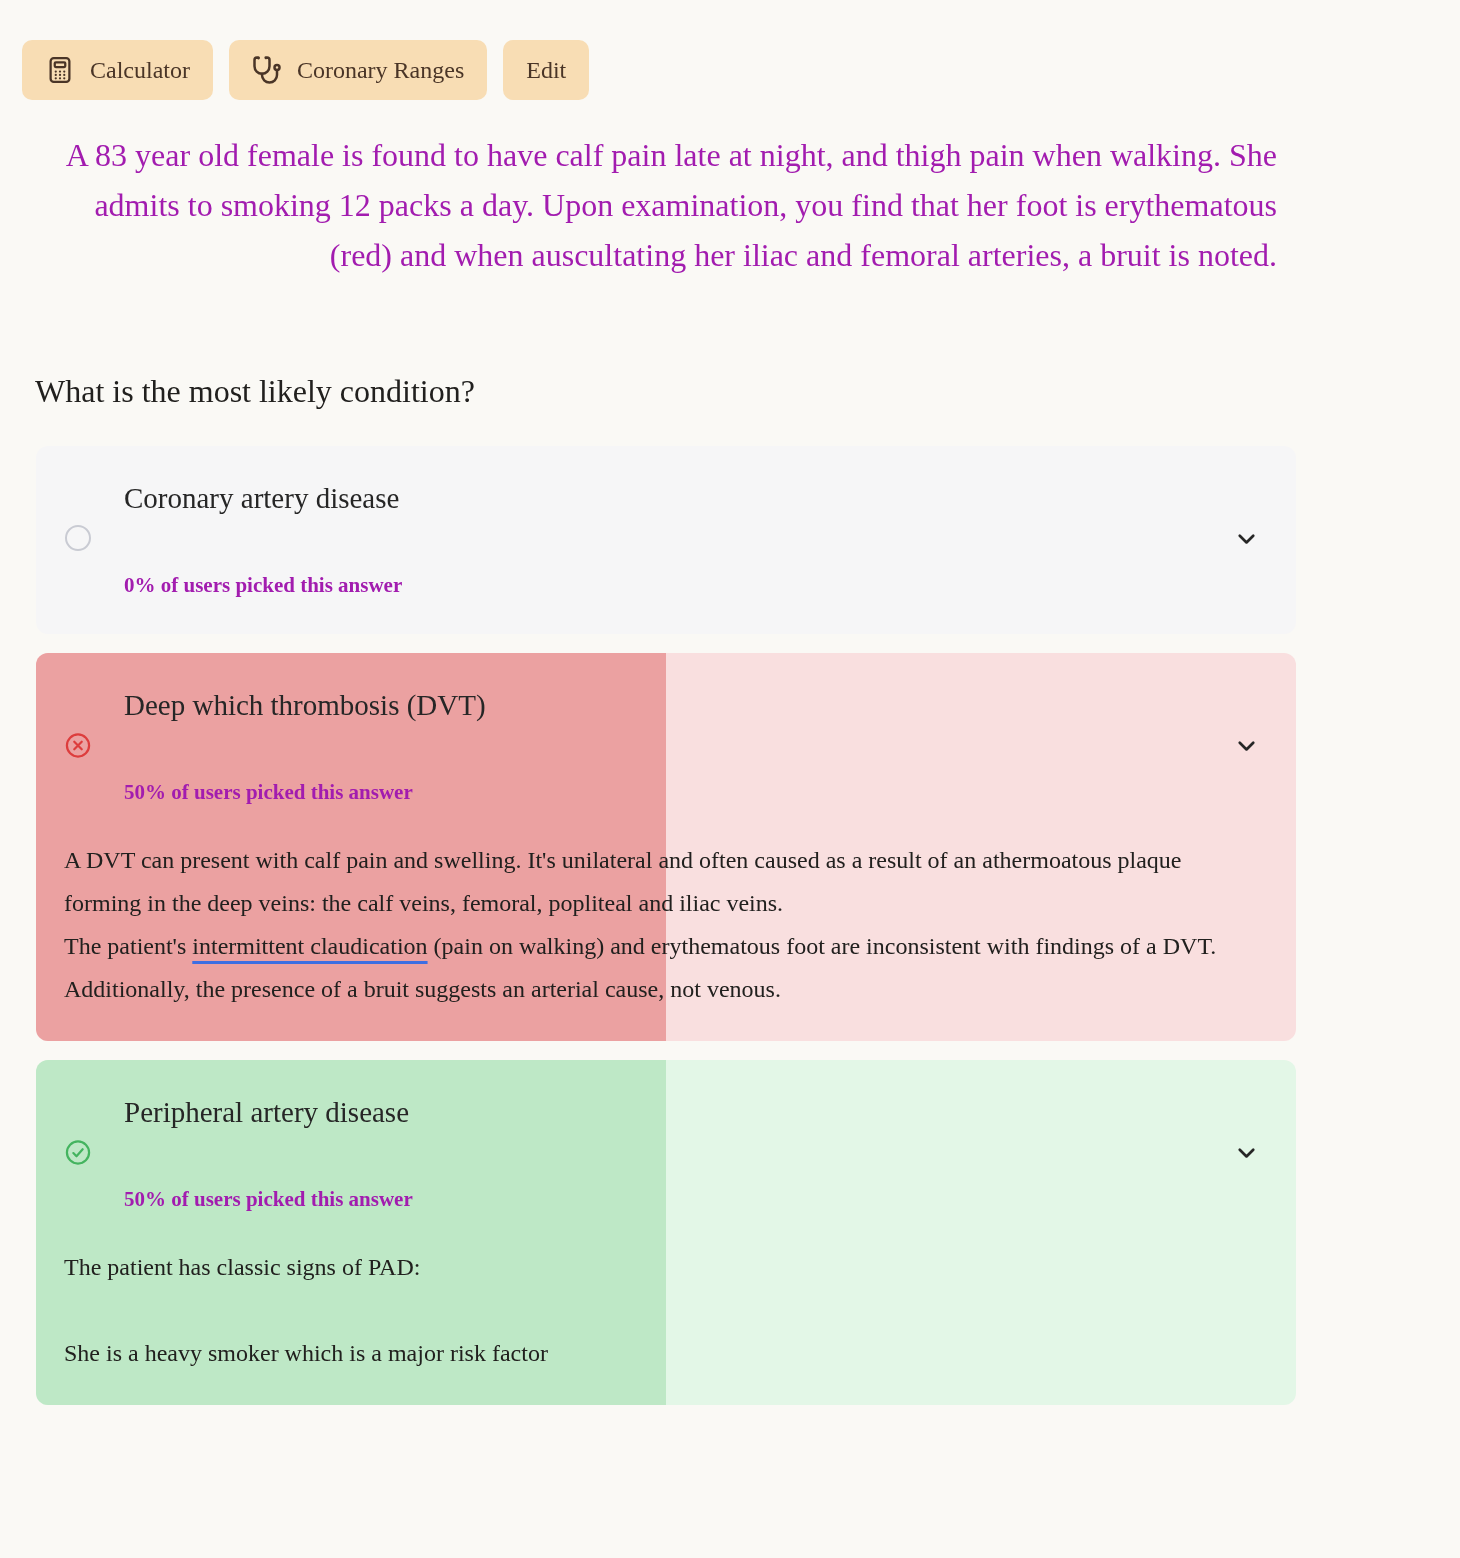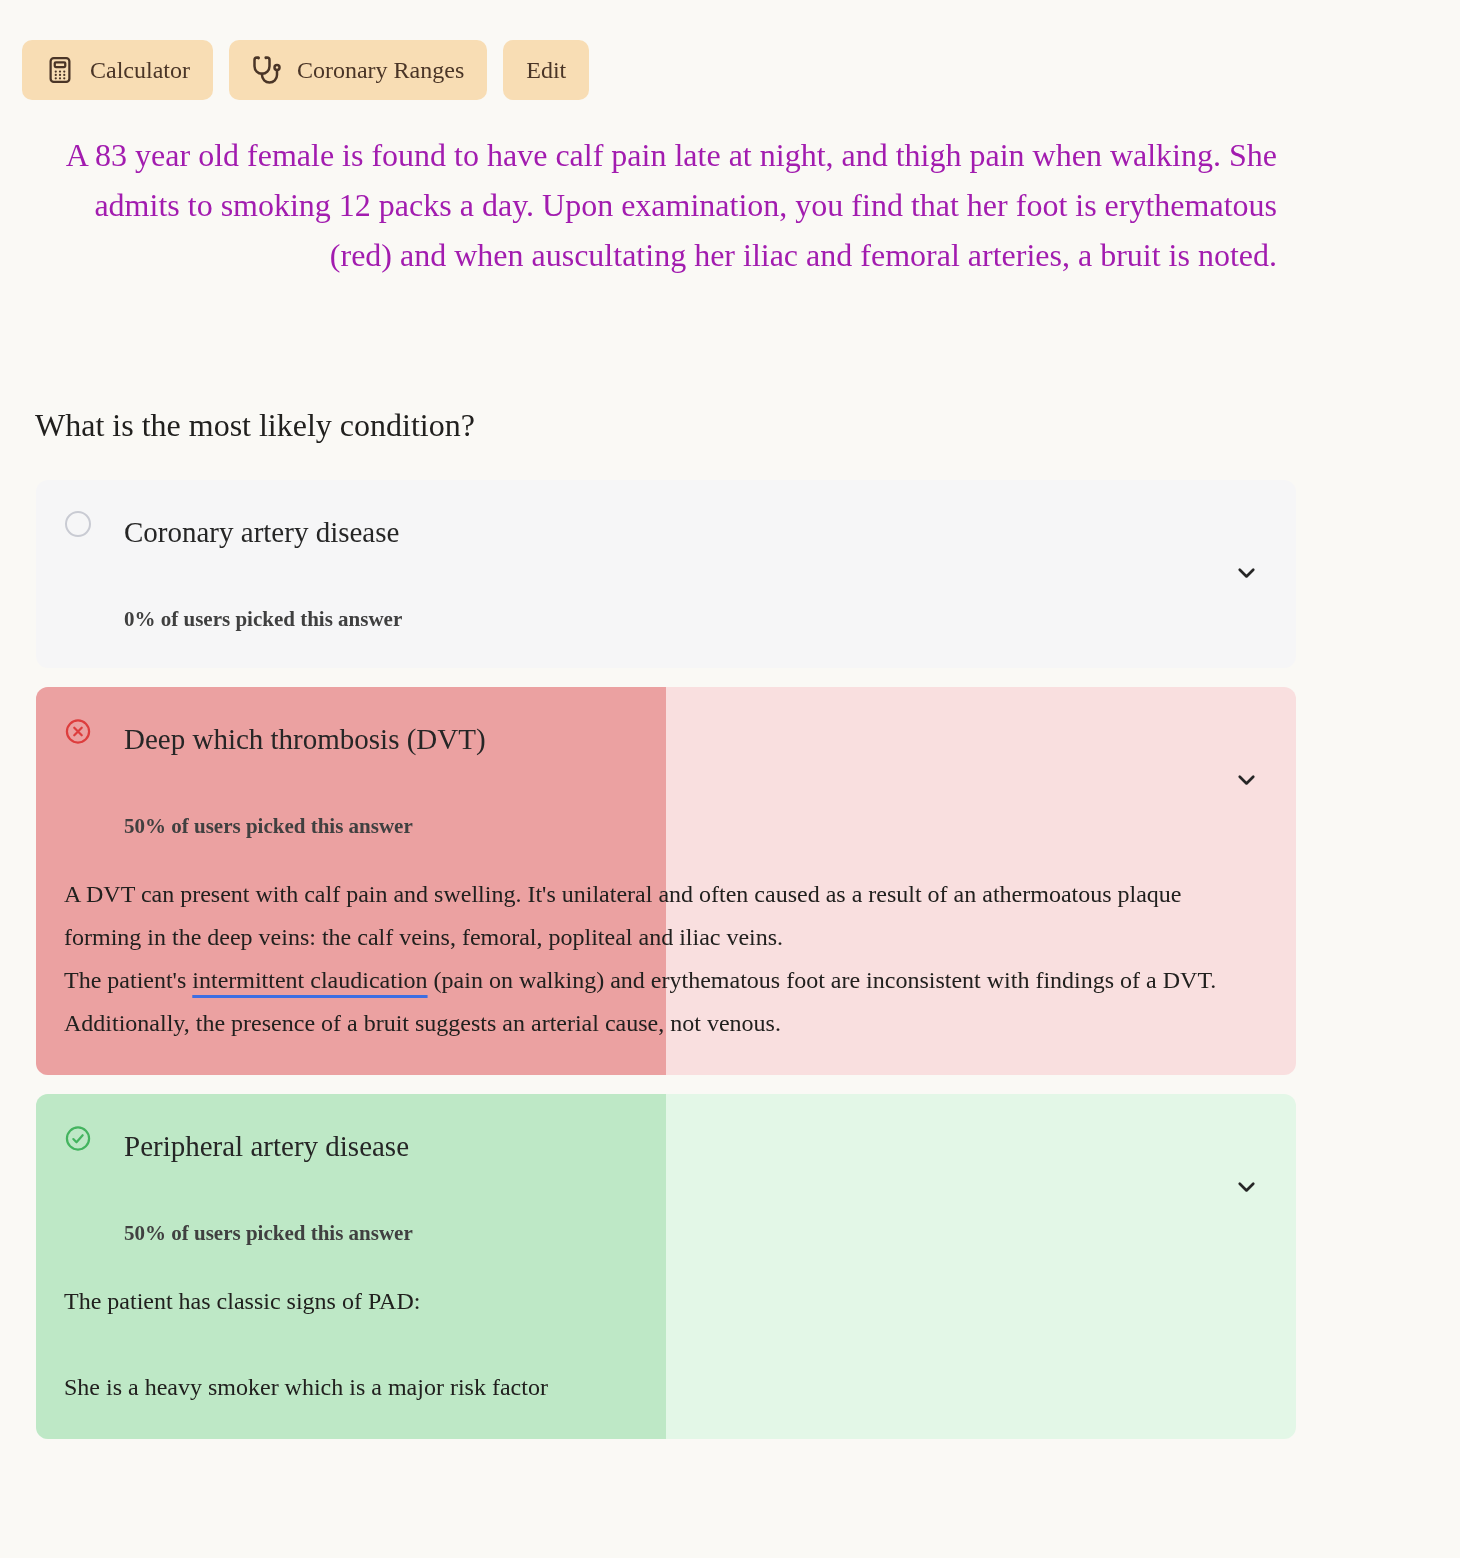--- a/index.html
+++ b/index.html
@@ -36,21 +36,21 @@
   
   .stem {
     margin: 30px 0 0 27px;
     width: 1250px;
     font-size: 32px;
     line-height: 50px;
     color: #a21caf;
     text-align: right;
   }
   .prompt {
-    margin: 120px 0 0 35px;
+    margin: 86px 0 0 35px;
     width: 1250px;
     font-size: 32px;
     line-height: 50px;
     color: #21201e;
   }
 
   
   .answers {
     margin: 30px 0 0 36px;
     width: 1260px;
@@ -80,20 +80,21 @@
   .card-content {
     position: relative;
     z-index: 1;
     padding: 30px 28px 34px 28px;
   }
   .card.incorrect .card-content,
   .card.correct .card-content { padding-bottom: 30px; }
 
   .card-header {
     display: flex;
+    align-items: center;
   }
   .state-icon {
     flex: 0 0 28px;
     width: 28px; height: 28px;
     display: flex; align-items: center; justify-content: center;
   }
   .radio-circle {
     width: 26px; height: 26px;
     border: 2.5px solid #c9cbd3;
     border-radius: 50%;
@@ -102,21 +103,21 @@
   .answer-title {
     font-size: 29px;
     line-height: 44px;
     color: #262626;
   }
   .answer-stat {
     margin-top: 50px;
     font-size: 21px;
     line-height: 30px;
     font-weight: 700;
-    color: #404040;
+    color: #a21caf;
   }
   .chev {
     margin-left: auto;
     margin-right: 8px;
     display: flex; align-items: center;
     cursor: pointer;
   }
 
   .explanation {
     margin-top: 32px;

